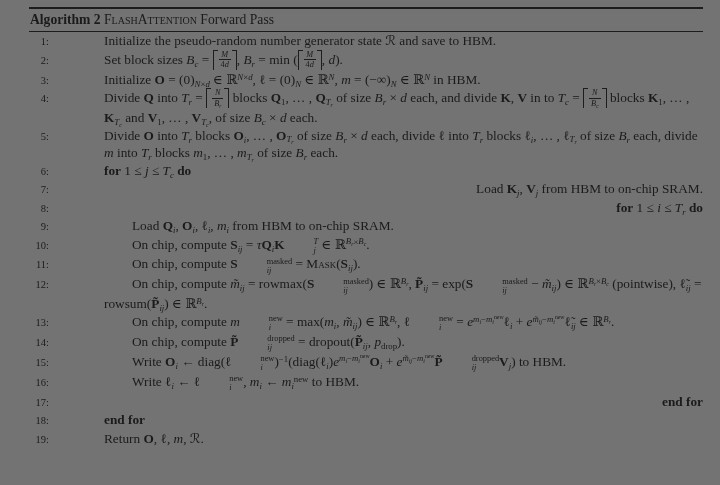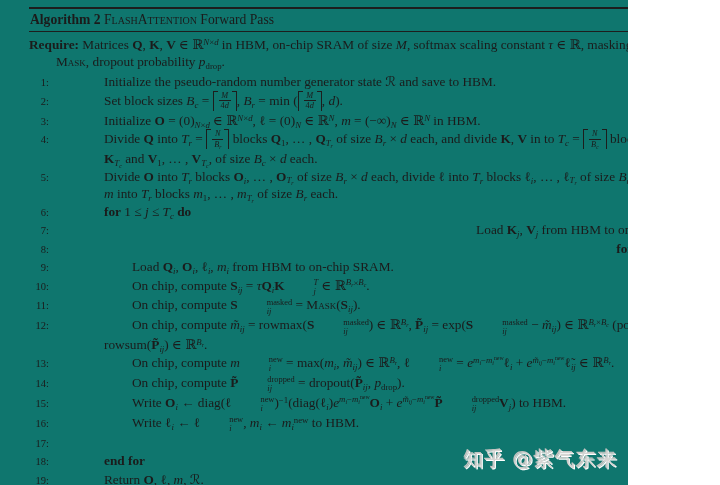--- a/index.html
+++ b/index.html
@@ -1,17 +1,17 @@
 <!DOCTYPE html>
 <html><head>
 <meta charset="utf-8">
 <style>
   html,body{margin:0;padding:0;}
   .page{
-    position:relative;width:628px;height:485px;background:#0f766e;overflow:hidden;
+    position:relative;width:720px;height:485px;background:#737373;overflow:hidden;
     font-family:"Liberation Serif","DejaVu Serif",serif;color:#1b1b1b;
   }
   .content{position:absolute;left:29px;top:7px;width:674px;}
   .rule-thick{height:2px;background:#1d1d1d;}
   .rule-thin{height:1px;background:#1d1d1d;}
   .algo-header{font-size:13.6px;padding:3px 0 3px 1px;line-height:16px;}
   .require{font-size:13.3px;line-height:17px;padding:4px 0 3px;padding-left:27px;text-indent:-27px;}
   .lines{font-size:13.3px;}
   .line{display:flex;align-items:baseline;line-height:17.5px;}
   .num{flex:0 0 20px;text-align:right;font-size:10.5px;padding-right:7px;}
@@ -40,21 +40,20 @@
   }
 </style>
 </head>
 <body>
 
 <div class="page">
   <div class="content">
     <div class="rule-thick"></div>
     <div class="algo-header"><b>Algorithm 2</b> <span class="sc">FlashAttention</span> Forward Pass</div>
     <div class="rule-thin"></div>
-    <div class="require"><b>Require:</b> Matrices <b>Q</b>, <b>K</b>, <b>V</b> ∈ ℝ<sup><i>N</i>×<i>d</i></sup> in HBM, on-chip SRAM of size <i>M</i>, softmax scaling constant <i>τ</i> ∈ ℝ, masking function <span class="sc">Mask</span>, dropout probability <i>p</i><sub>drop</sub>.</div>
     <div class="lines">
         <div class="line">
     <span class="num">1:</span>
     <span class="body ind0">Initialize the pseudo-random number generator state <i class="scr">ℛ</i> and save to HBM.</span>
   </div>
         <div class="line">
     <span class="num">2:</span>
     <span class="body ind0">Set block sizes <i>B<sub>c</sub></i> = <span class="lc"></span><span class="frac"><span class="fn"><i>M</i></span><span class="fd">4<i>d</i></span></span><span class="rc"></span>, <i>B<sub>r</sub></i> = min (<span class="lc"></span><span class="frac"><span class="fn"><i>M</i></span><span class="fd">4<i>d</i></span></span><span class="rc"></span>, <i>d</i>).</span>
   </div>
         <div class="line">
@@ -121,14 +120,13 @@
     <span class="num">18:</span>
     <span class="body ind0"><b>end for</b></span>
   </div>
         <div class="line">
     <span class="num">19:</span>
     <span class="body ind0">Return <b>O</b>, ℓ, <i>m</i>, <i class="scr">ℛ</i>.</span>
   </div>
       </div>
 
   </div>
-  <div class="watermark">知乎 @紫气东来</div>
 </div>
 
 </body></html>

